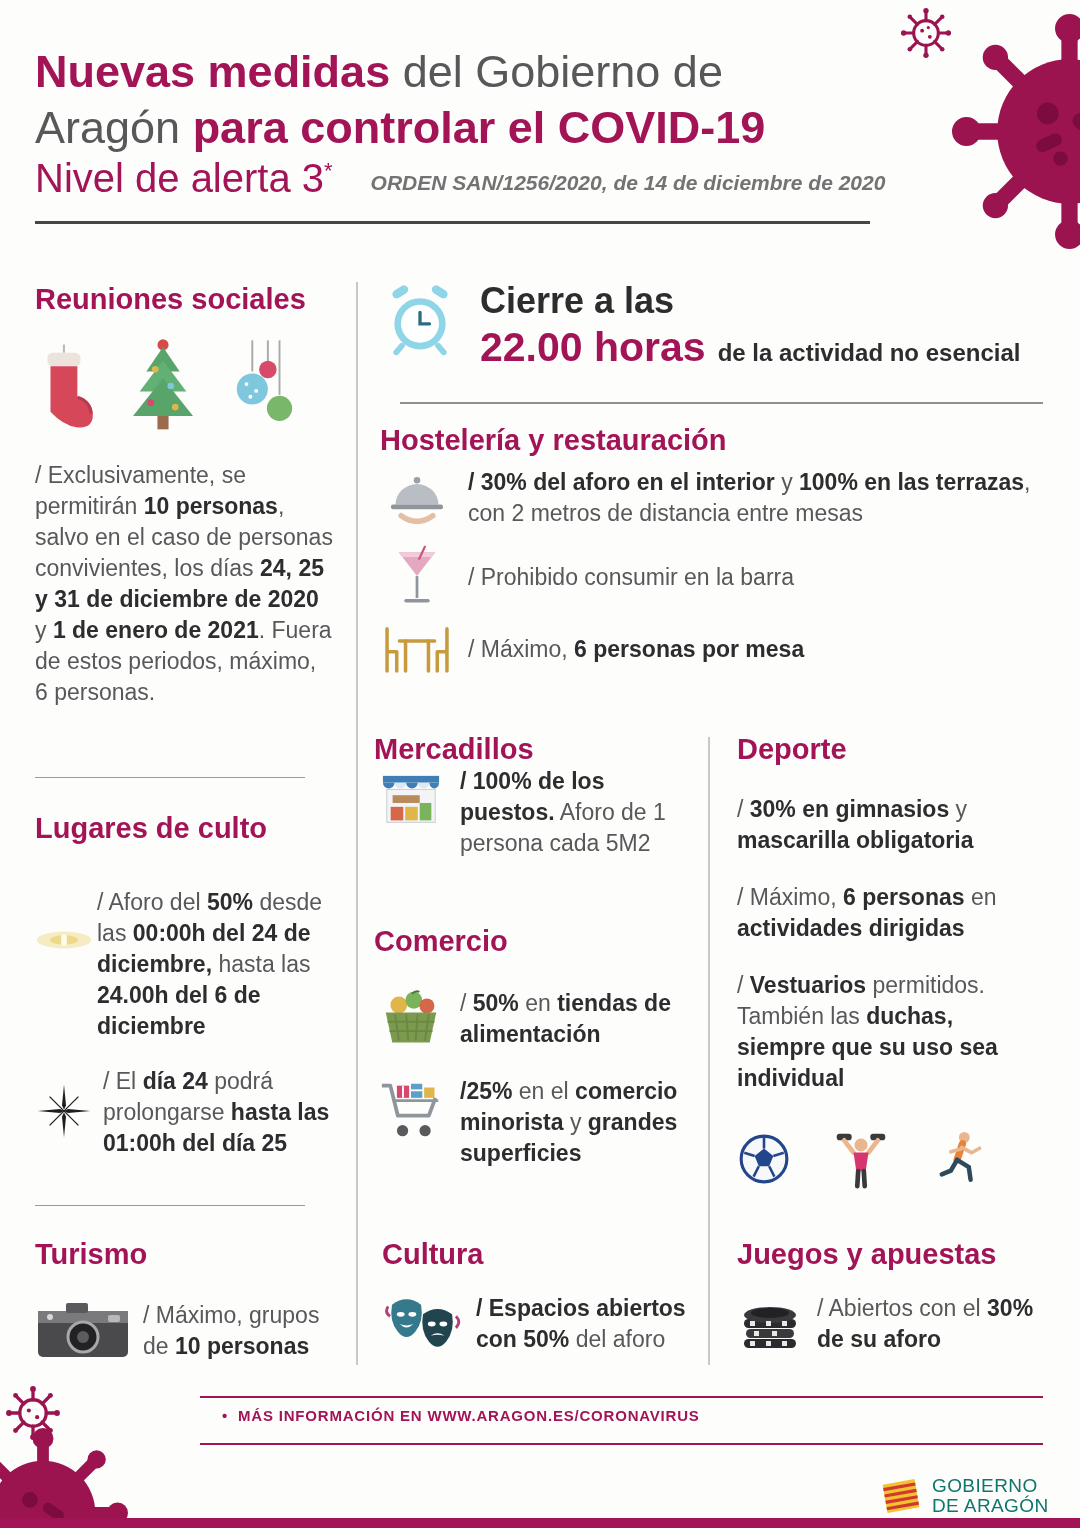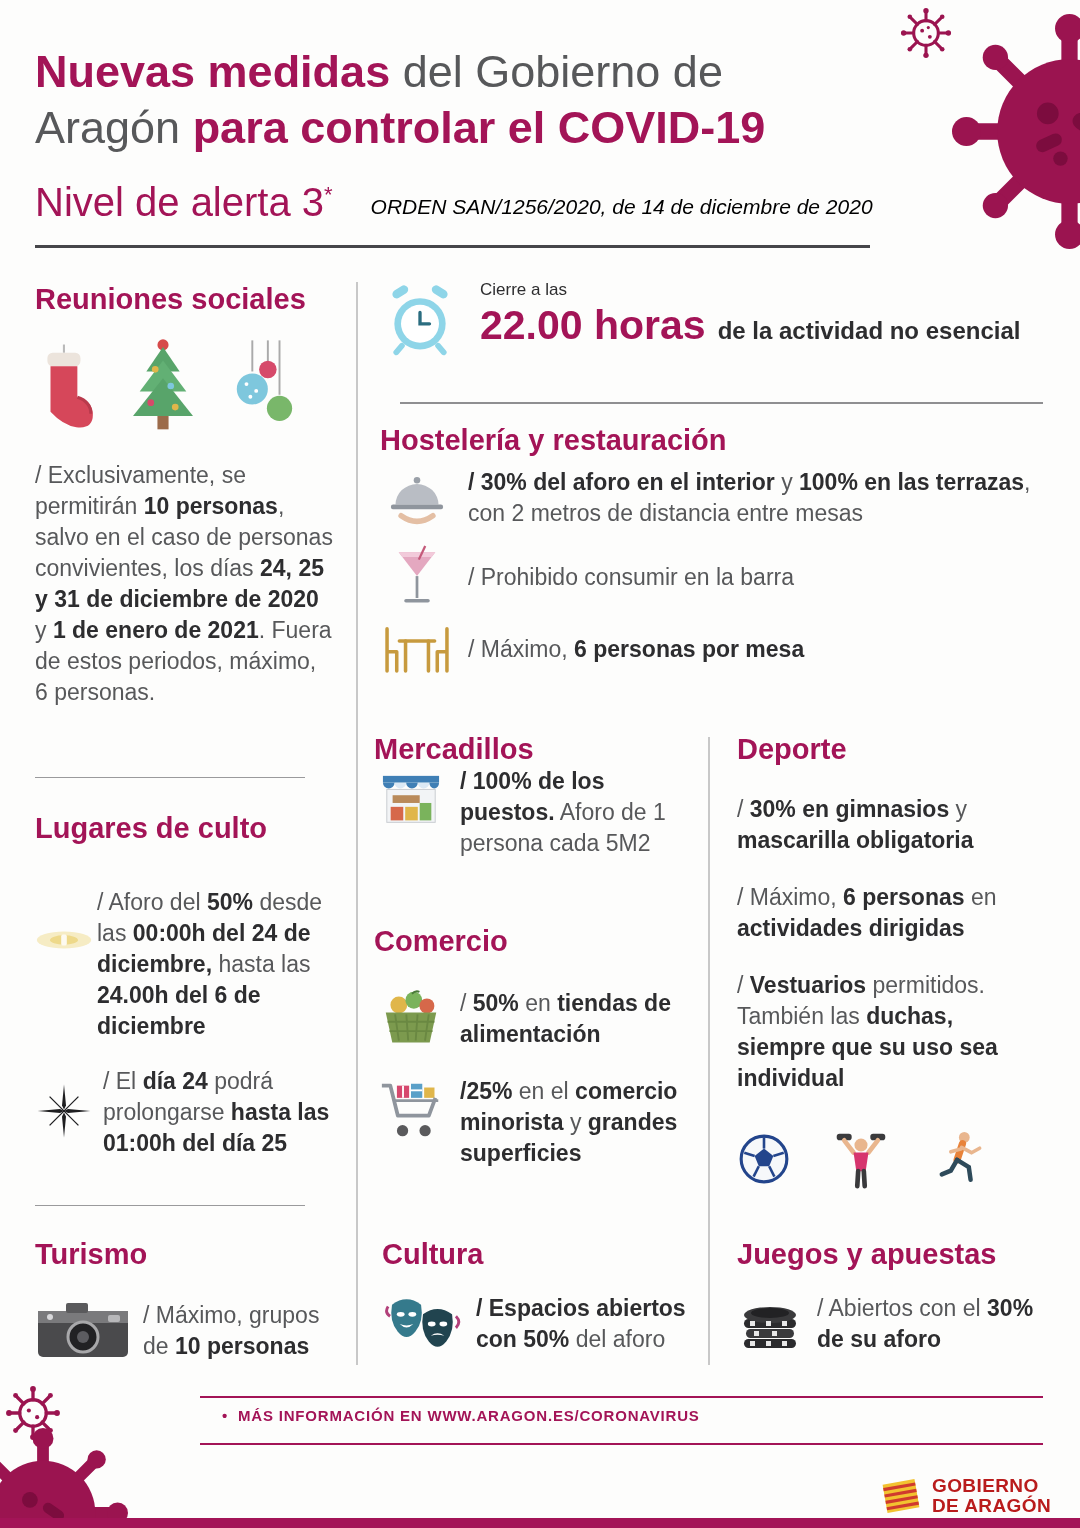--- a/index.html
+++ b/index.html
@@ -11,57 +11,57 @@
   }
   *{margin:0;padding:0;box-sizing:border-box;}
   body{font-family:"Liberation Sans","DejaVu Sans",sans-serif;background:#ffffff;}
   .page{position:relative;width:1080px;height:1528px;background:#fdfdfc;overflow:hidden;}
 
   
   .header{position:absolute;left:35px;top:44px;width:1000px;}
   .title{font-size:45px;line-height:56px;font-weight:500;}
   .t-line{display:block;}
   .title .b{font-weight:800;}
-  .alert-row{display:flex;align-items:flex-end;gap:38px;margin-top:24px;}
+  .alert-row{display:flex;align-items:flex-end;gap:38px;}
   .alert{font-size:40px;font-weight:400;color:var(--accent);}
   .alert sup{font-size:22px;vertical-align:14px;}
-  .order{font-size:21px;font-style:italic;font-weight:400;color:#000000;padding-bottom:6px;}
+  .order{font-size:21px;font-style:italic;font-weight:700;color:#737373;padding-bottom:6px;}
   .header-rule{margin-top:20px;width:835px;height:3px;background:#46464a;}
 
   
   .sec{position:absolute;}
   .sec-h{font-size:29px;font-weight:800;color:var(--accent);}
   .txt{font-size:23px;line-height:31px;color:var(--muted);}
   .b{font-weight:800;color:var(--dark);}
   .c-accent{color:var(--accent);}
   .c-muted{color:var(--muted);}
   .row{display:flex;align-items:flex-start;}
   .icon-box{flex-shrink:0;display:flex;justify-content:center;}
 
   
   .hline{position:absolute;height:1px;background:#9a9a9c;}
   .vline{position:absolute;width:2px;background:var(--line-gray);}
 
   
   #banner{position:absolute;left:382px;top:280px;width:662px;display:flex;gap:22px;}
-  .banner-l1{font-size:17px;font-weight:400;color:var(--dark);}
+  .banner-l1{font-size:36px;font-weight:700;color:var(--dark);}
   .banner-l2{display:flex;align-items:baseline;gap:12px;margin-top:2px;text-align:right;}
   .banner-time{font-size:41px;font-weight:800;color:var(--accent);}
   .banner-rest{font-size:24px;font-weight:700;color:var(--dark);}
 
   
   .footer-rule{position:absolute;left:200px;width:843px;height:2px;background:var(--accent);}
   #footer-text{position:absolute;left:222px;top:1407px;display:flex;align-items:center;gap:10px;
                font-size:15px;letter-spacing:0.8px;color:var(--accent);font-weight:600;}
   #footer-text .b{color:var(--accent);font-weight:800;}
   #bottom-bar{position:absolute;left:0;top:1518px;width:1080px;height:10px;background:var(--accent);}
 
   
   #logo{position:absolute;left:880px;top:1476px;display:flex;gap:10px;align-items:center;}
-  .logo-text{font-size:19px;line-height:20px;font-weight:700;color:#b91c1c;letter-spacing:0.4px;}
+  .logo-text{font-size:19px;line-height:20px;font-weight:400;color:#0f766e;letter-spacing:0.4px;}
 
   .virus{position:absolute;}
 </style>
 </head>
 <body>
 
 <div class="page">
 
   <svg class="virus" style="left:899px;top:6px;width:54px;height:54px;" viewBox="0 0 70 70">
     <g stroke="#9b1450" stroke-width="4" stroke-linecap="round" fill="none">

